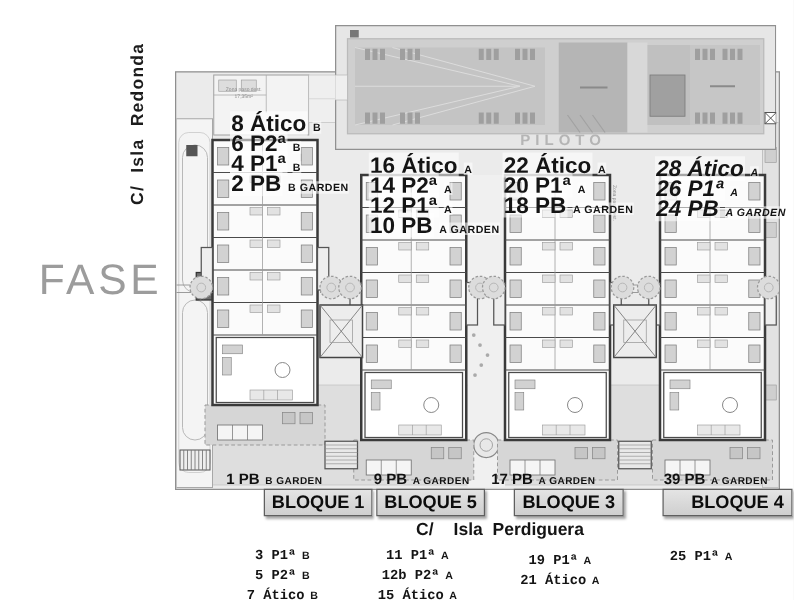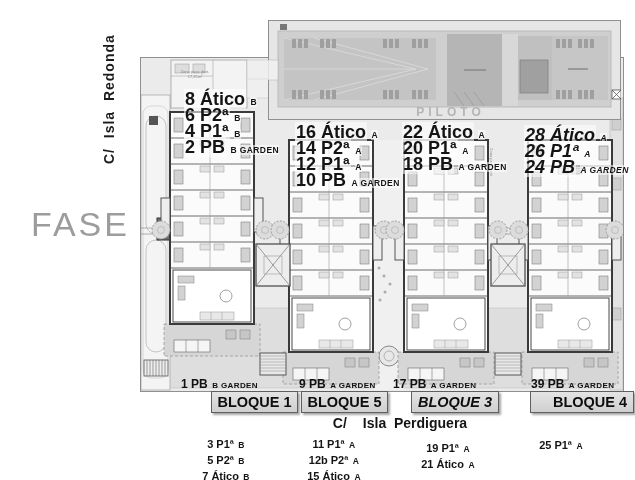--- a/index.html
+++ b/index.html
@@ -31,21 +31,21 @@
   .glabel .s{font-weight:bold;font-size:8px;color:#111;letter-spacing:.4px;}
   
   .bloque{top:391px;height:20px;background:linear-gradient(#e4e4e4,#cfcfcf);border:1px solid #5f5f5f;
           box-shadow:1.5px 2px 2px rgba(0,0,0,.35);display:flex;align-items:center;justify-content:center;
           font-weight:bold;font-size:14.5px;color:#0d0d0d;z-index:5;}
   
   .street-b{left:285px;top:415px;width:230px;display:flex;justify-content:center;gap:16px;
             font-weight:bold;font-size:14px;color:#141414;}
   
   .ulist{width:96px;text-align:center;line-height:13px;white-space:nowrap;z-index:5;}
-  .ulist .m{font-weight:bold;font-size:11px;color:#141414;}
+  .ulist .m{font-weight:bold;font-size:11px;color:#141414;font-family:Liberation Mono, monospace;}
   .ulist .s{font-weight:bold;font-size:8.5px;color:#141414;letter-spacing:.3px;}
 </style>
 </head>
 <body>
 
 <div class="abs street-v"><span>C/</span><span>  </span><span>Isla  Redonda</span></div>
 
 <div class="abs fase">FASE I</div>
 
 <div class="abs plan">
@@ -272,21 +272,21 @@
   <div class="uline"><span class="m">24 PB</span> <span class="s">A GARDEN</span></div>
 </div>
 
 <div class="abs glabel" style="left:181px;"><span class="m">1 PB</span> <span class="s">B GARDEN</span></div>
 <div class="abs glabel" style="left:299px;"><span class="m">9 PB</span> <span class="s">A GARDEN</span></div>
 <div class="abs glabel" style="left:393px;text-align:right;"><span class="m">17 PB</span> <span class="s">A GARDEN</span></div>
 <div class="abs glabel" style="left:531px;"><span class="m">39 PB</span> <span class="s">A GARDEN</span></div>
 
 <div class="abs bloque" style="left:183px;width:85px;margin-left:28px;">BLOQUE 1</div>
 <div class="abs bloque" style="left:301px;width:85px;">BLOQUE 5</div>
-<div class="abs bloque" style="left:411px;width:86px;font-style:italic;">BLOQUE 3</div>
+<div class="abs bloque" style="left:411px;width:86px;">BLOQUE 3</div>
 <div class="abs bloque" style="left:530px;width:86px;padding-left:16px;">BLOQUE 4</div>
 
 <div class="abs street-b">
   <span>C/</span>
   <span style="white-space:pre;">Isla  Perdiguera</span>
 </div>
 
 <div class="abs ulist" style="left:178px;top:436px;">
   <div><span class="m">3 P1ª</span> <span class="s">B</span></div>
   <div><span class="m">5 P2ª</span> <span class="s">B</span></div>

